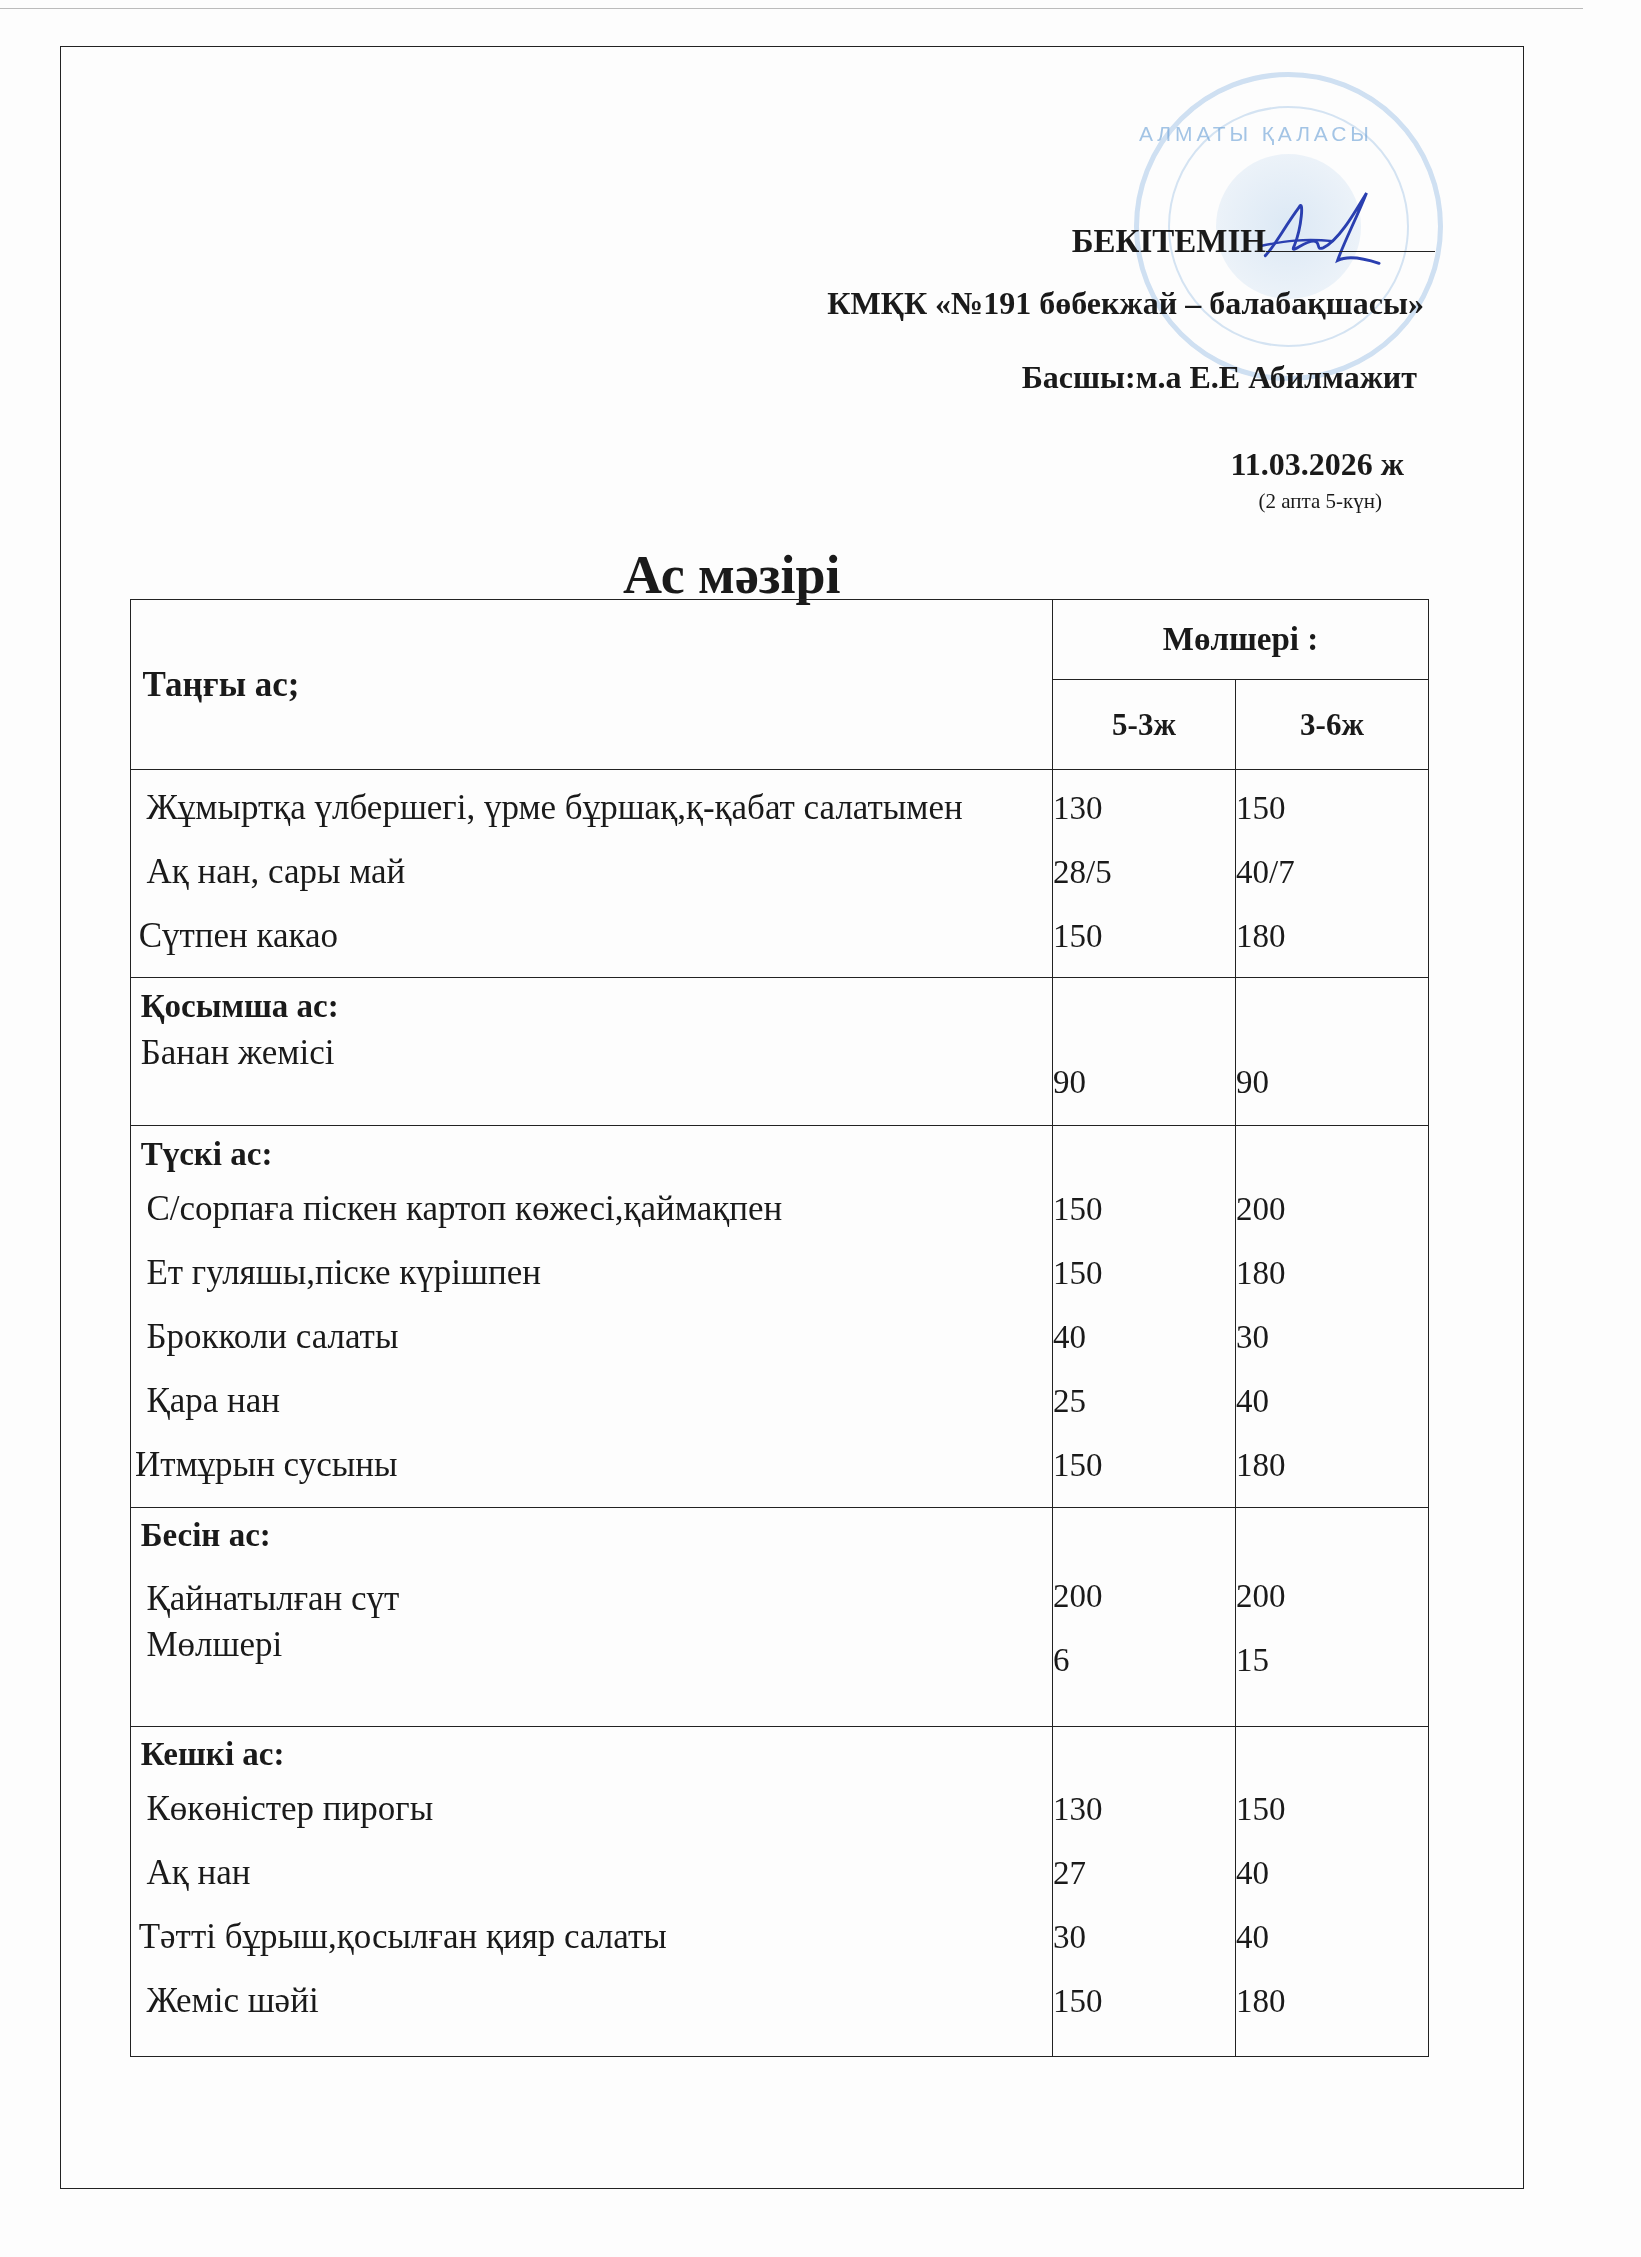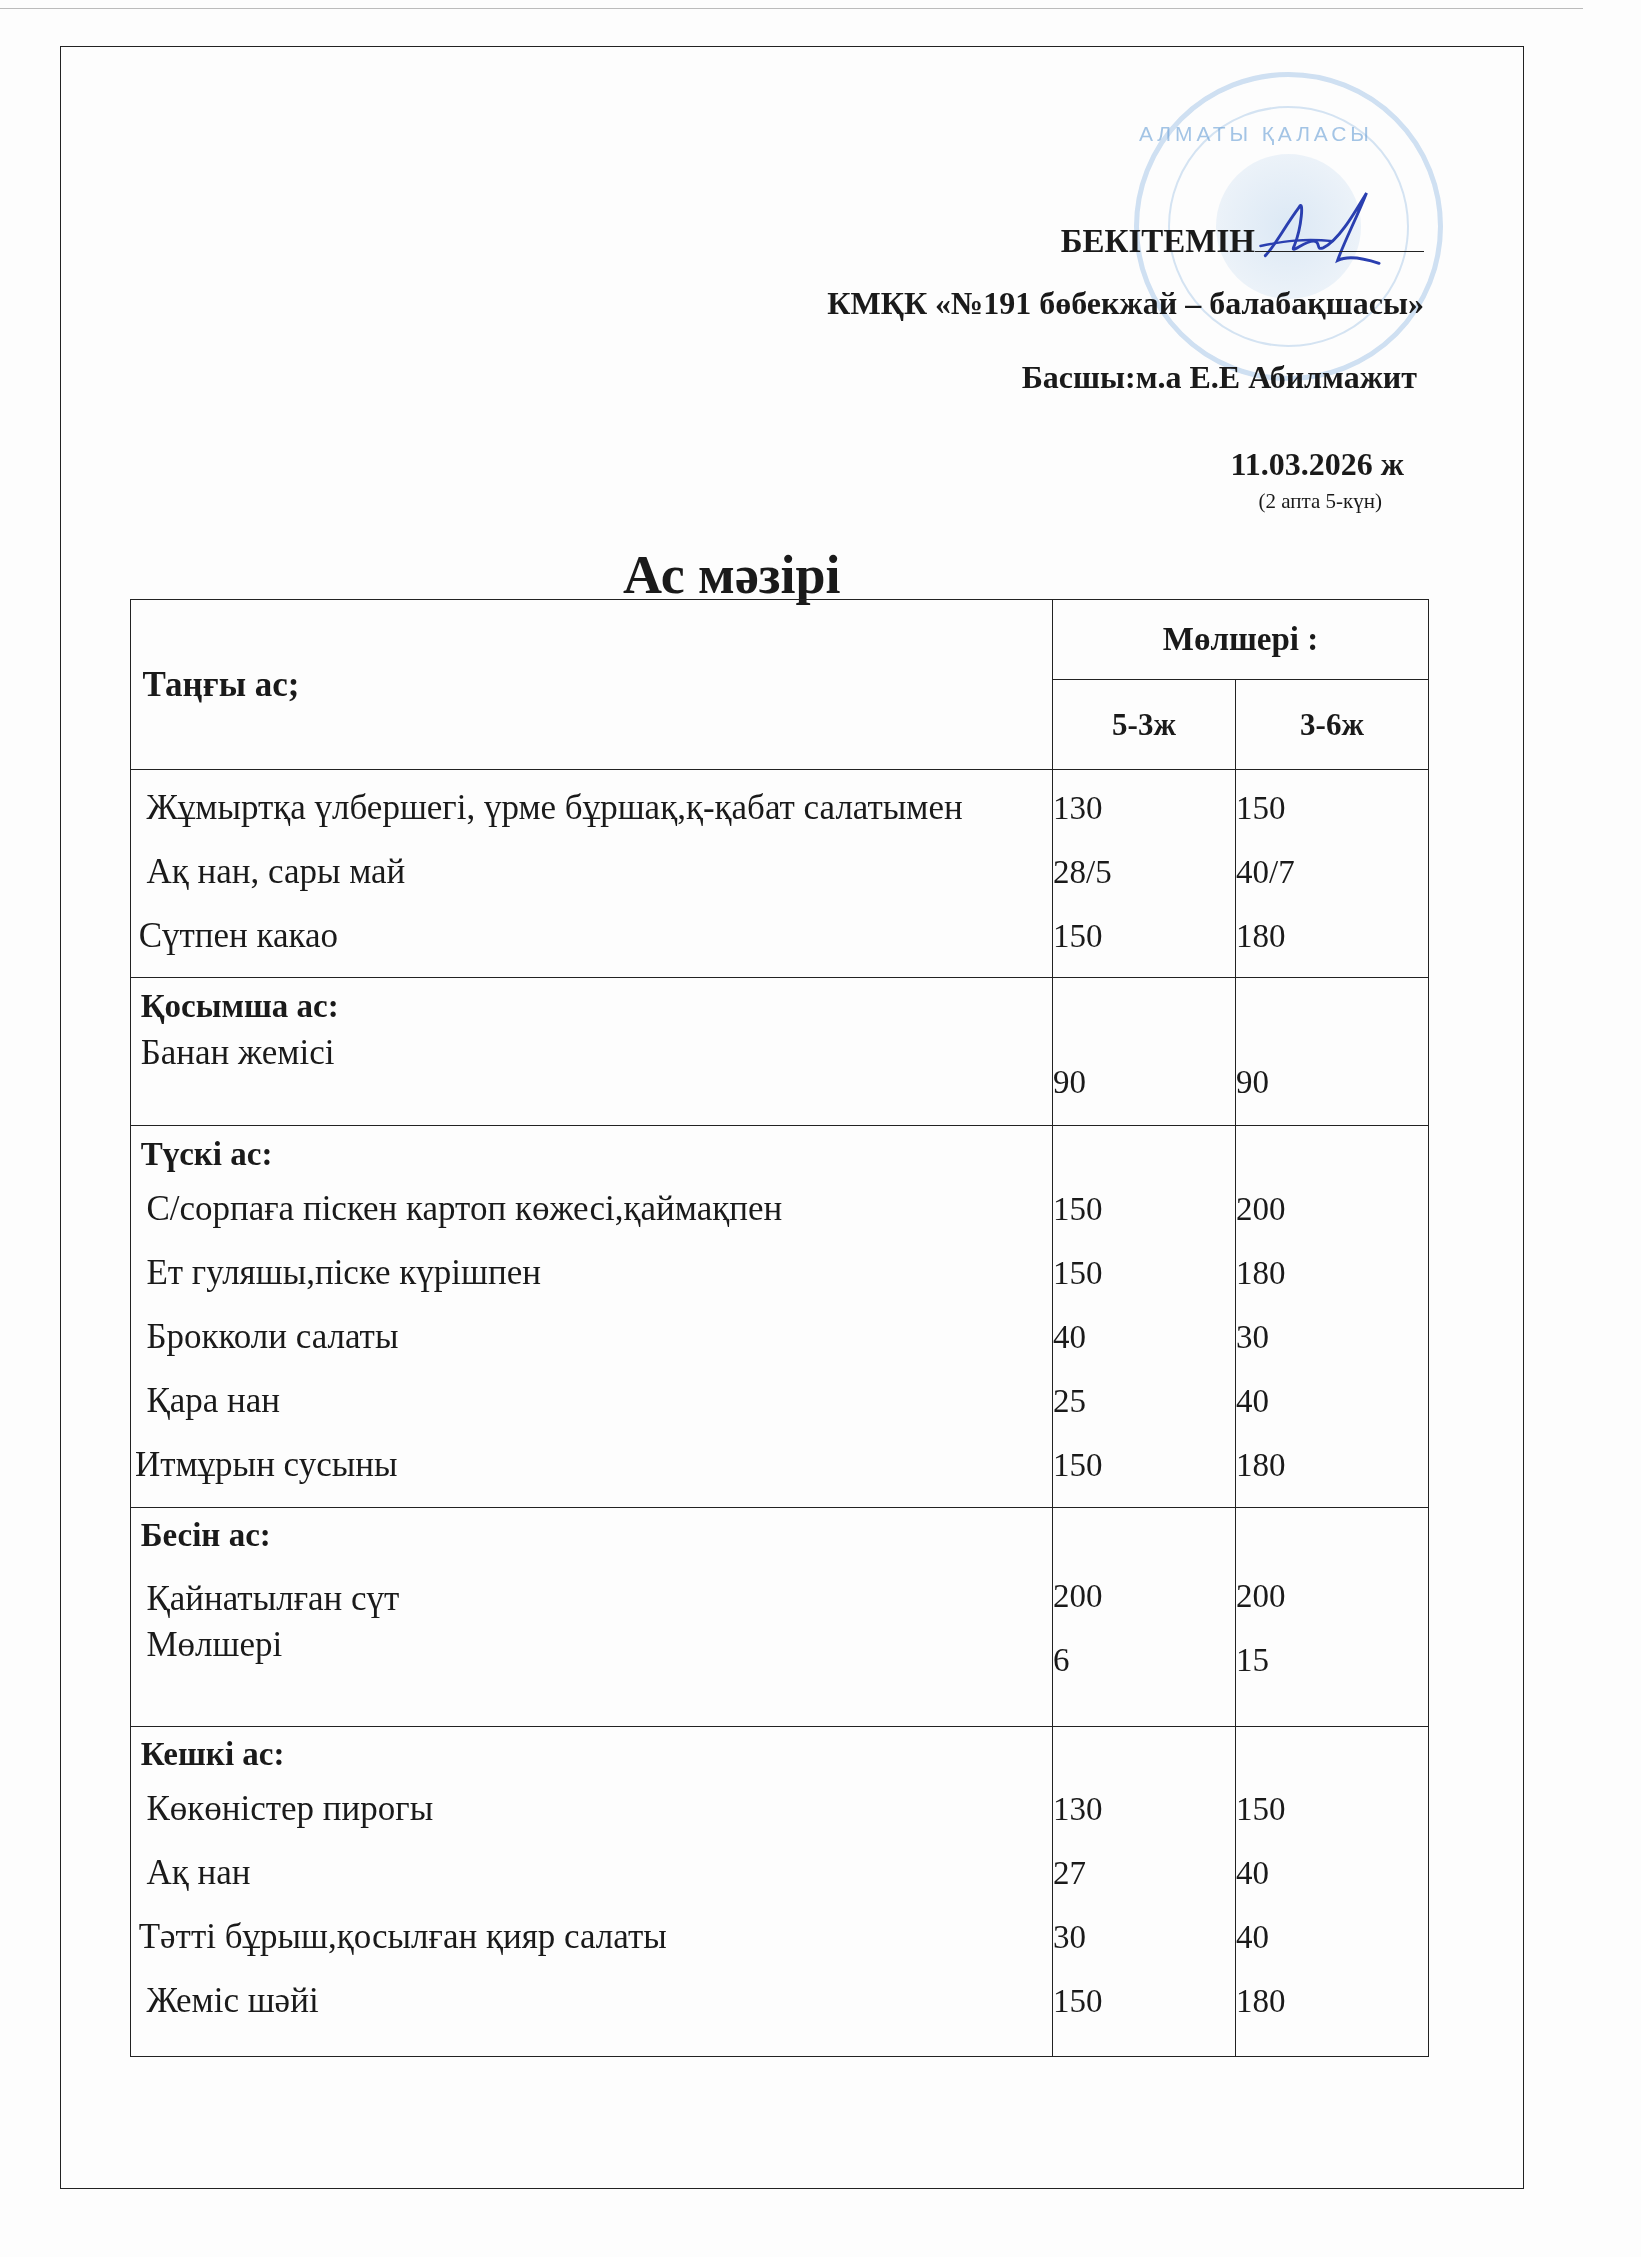--- a/index.html
+++ b/index.html
@@ -70,21 +70,21 @@
     }
     .signature {
       position: absolute;
       left: 1246px;
       top: 188px;
       width: 135px;
       height: 87px;
     }
     .approval {
       position: absolute;
-      right: 217px;
+      right: 206px;
       top: 222px;
       font-size: 33px;
       font-weight: bold;
       text-align: left;
       z-index: 2;
     }
     .approval-line {
       display: inline-block;
       width: 169px;
       border-bottom: 1.9px solid #222;

